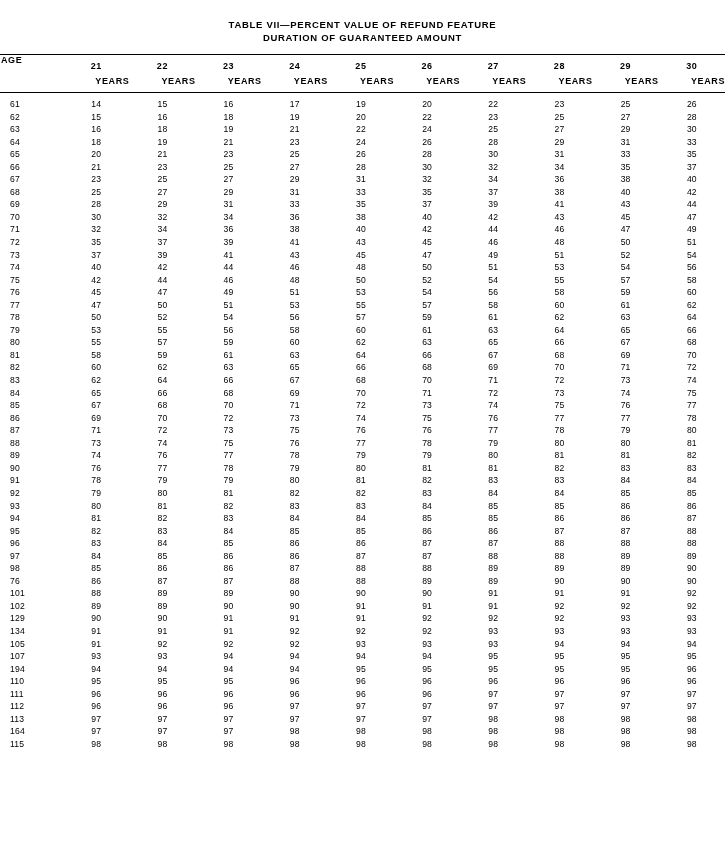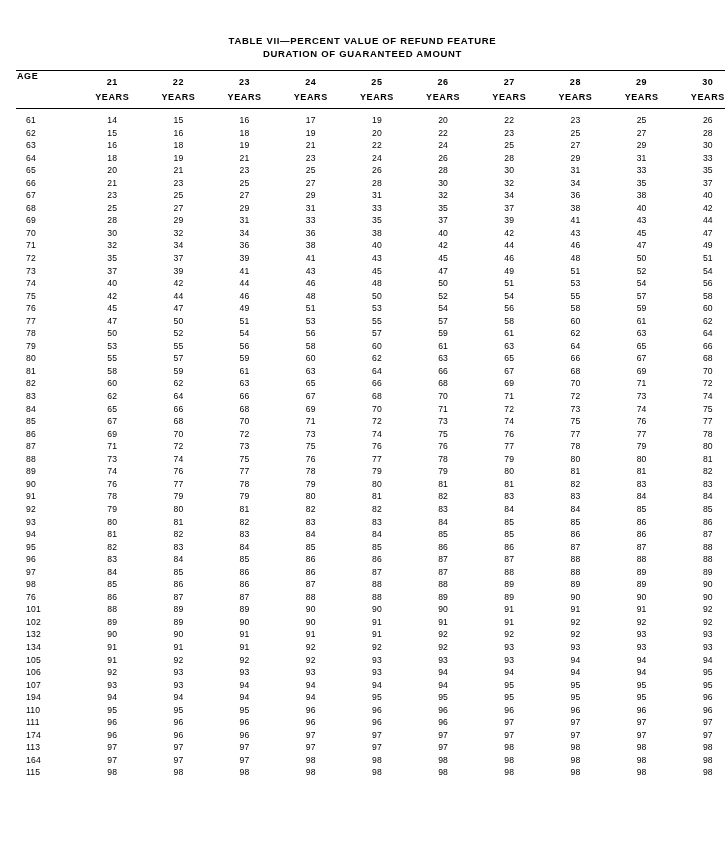--- a/index.html
+++ b/index.html
@@ -12,21 +12,21 @@
     height: 854px;
     font-family: "Liberation Sans", sans-serif;
     color: #000000;
     position: relative;
     overflow: hidden;
   }
   .page {
     width: 725px;
     height: 854px;
     box-sizing: border-box;
-    padding: 16px;
+    padding: 0;
     position: relative;
   }
   .title-block {
     text-align: center;
     padding-top: 18px;
   }
   .title-line {
     font-size: 9.5px;
     font-weight: bold;
     letter-spacing: 0.7px;
@@ -62,20 +62,21 @@
   }
   .yr-num {
     display: block;
     line-height: 15px;
     padding-top: 4px;
   }
   .yr-word {
     display: block;
     line-height: 14px;
     padding-bottom: 4px;
+    text-align: right;
   }
   .hdr-bot-rule td {
     border-bottom: 1.2px solid #000;
     height: 0;
     padding: 0;
   }
   tbody td {
     font-size: 8.6px;
     line-height: 12.55px;
     height: 12.55px;
@@ -696,21 +697,21 @@
           <td>90</td>
           <td>90</td>
           <td>91</td>
           <td>91</td>
           <td>91</td>
           <td>92</td>
           <td>92</td>
           <td>92</td>
         </tr>
         <tr>
-          <td class="age-cell">132</td>
+          <td class="age-cell">129</td>
           <td>90</td>
           <td>90</td>
           <td>91</td>
           <td>91</td>
           <td>91</td>
           <td>92</td>
           <td>92</td>
           <td>92</td>
           <td>93</td>
           <td>93</td>
@@ -735,33 +736,20 @@
           <td>92</td>
           <td>92</td>
           <td>93</td>
           <td>93</td>
           <td>93</td>
           <td>94</td>
           <td>94</td>
           <td>94</td>
         </tr>
         <tr>
-          <td class="age-cell">106</td>
-          <td>92</td>
-          <td>93</td>
-          <td>93</td>
-          <td>93</td>
-          <td>93</td>
-          <td>94</td>
-          <td>94</td>
-          <td>94</td>
-          <td>94</td>
-          <td>95</td>
-        </tr>
-        <tr>
           <td class="age-cell">107</td>
           <td>93</td>
           <td>93</td>
           <td>94</td>
           <td>94</td>
           <td>94</td>
           <td>94</td>
           <td>95</td>
           <td>95</td>
           <td>95</td>
@@ -800,21 +788,21 @@
           <td>96</td>
           <td>96</td>
           <td>96</td>
           <td>96</td>
           <td>97</td>
           <td>97</td>
           <td>97</td>
           <td>97</td>
         </tr>
         <tr>
-          <td class="age-cell">174</td>
+          <td class="age-cell">112</td>
           <td>96</td>
           <td>96</td>
           <td>96</td>
           <td>97</td>
           <td>97</td>
           <td>97</td>
           <td>97</td>
           <td>97</td>
           <td>97</td>
           <td>97</td>

